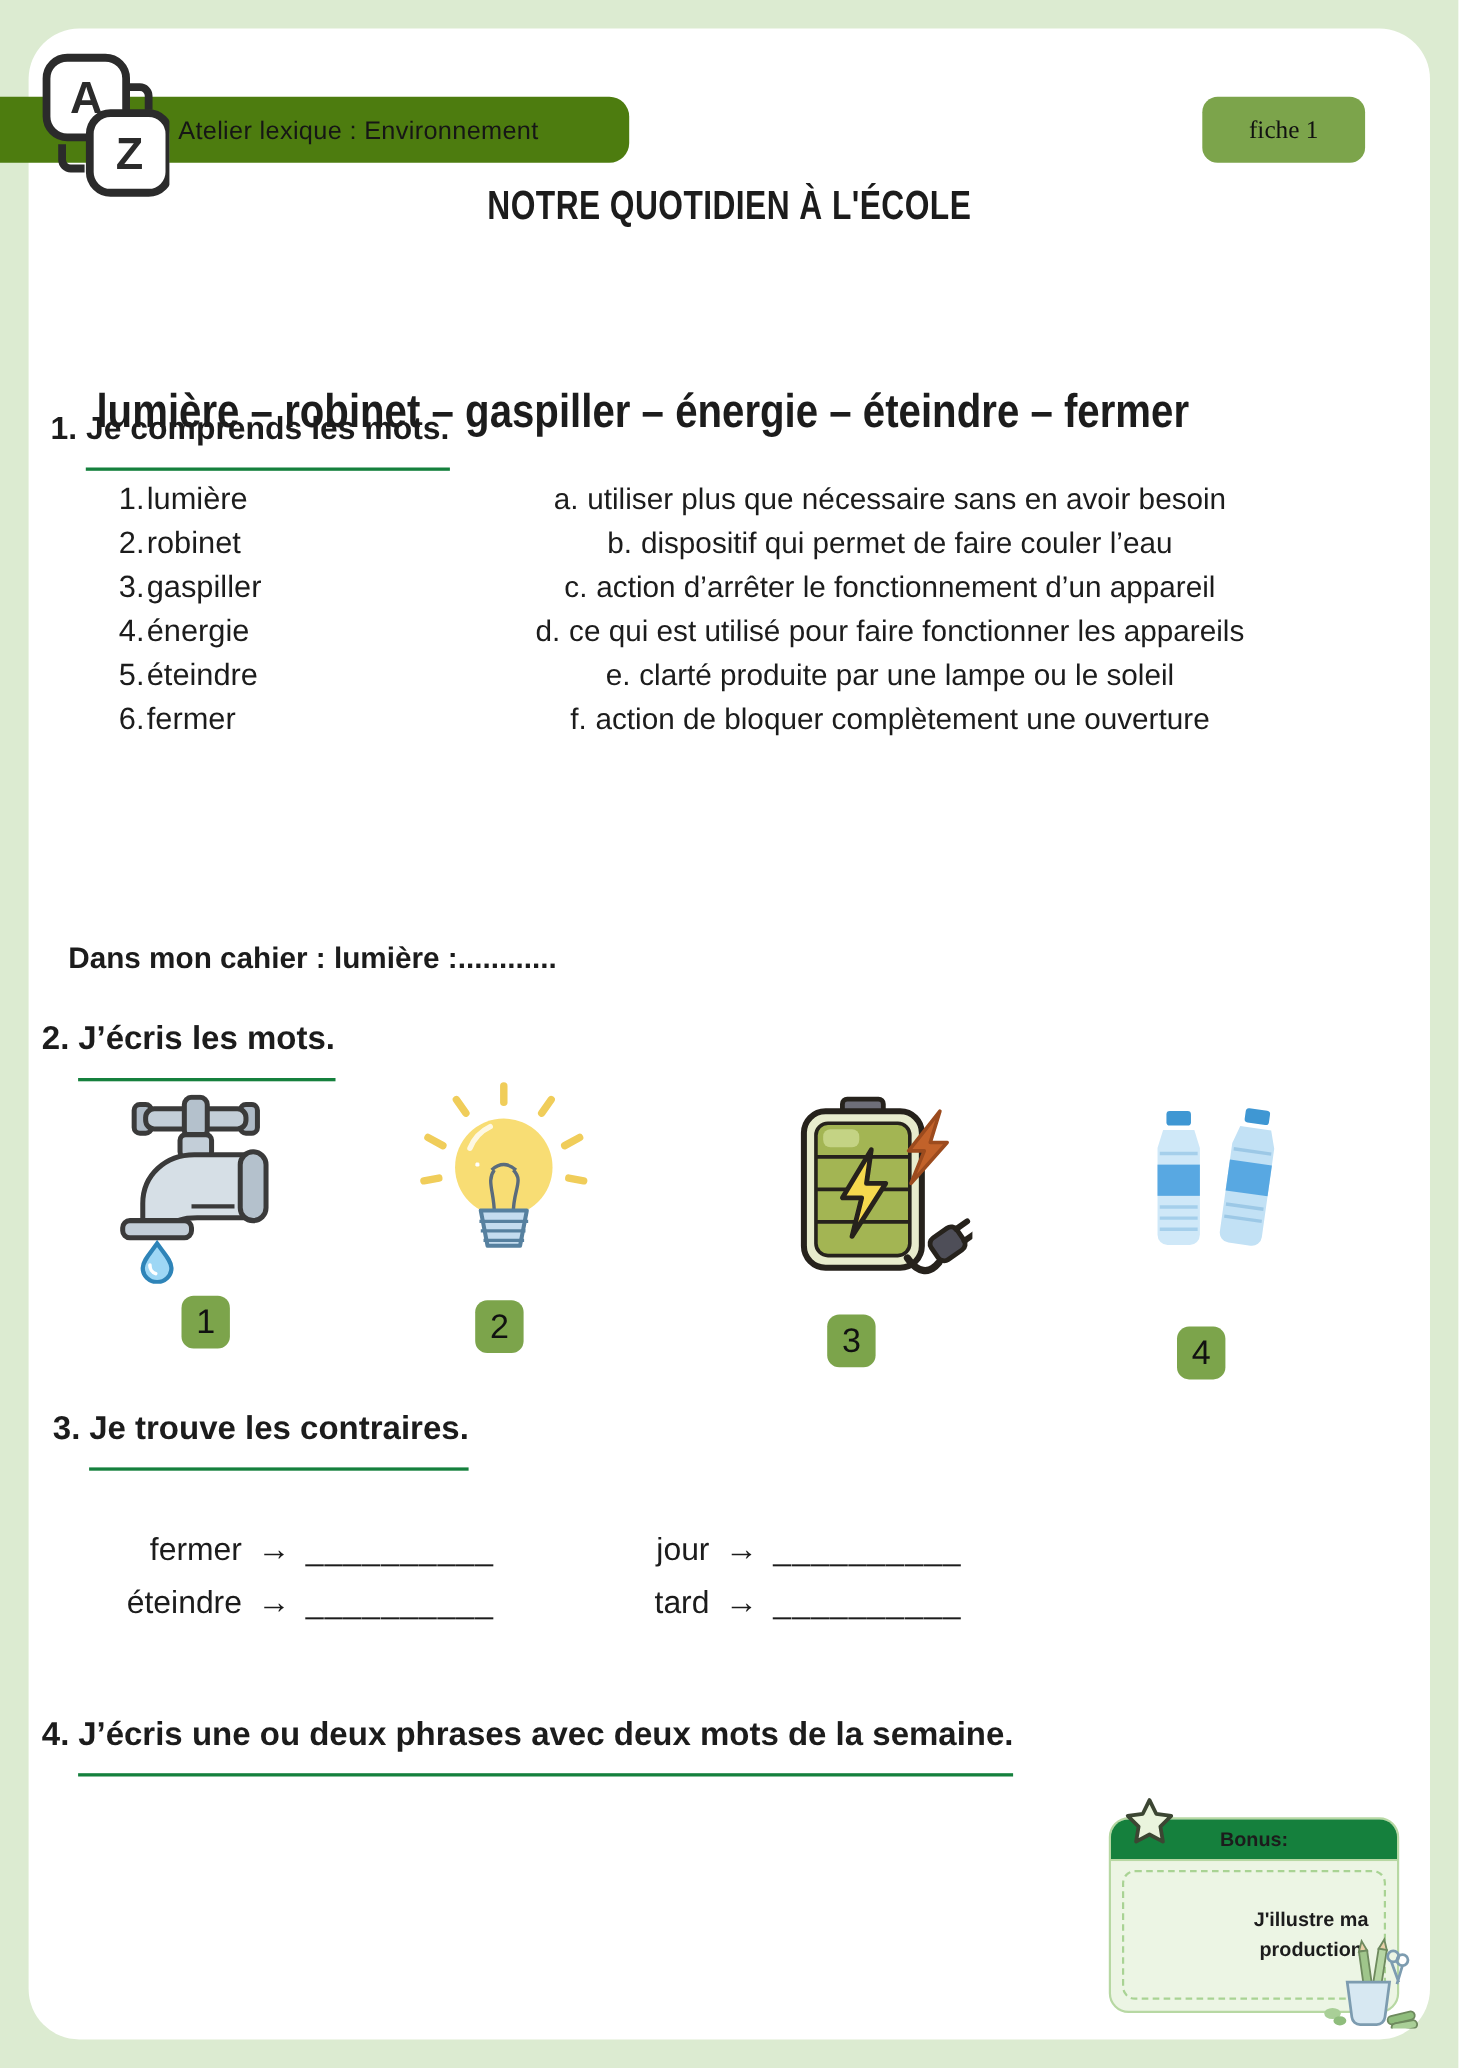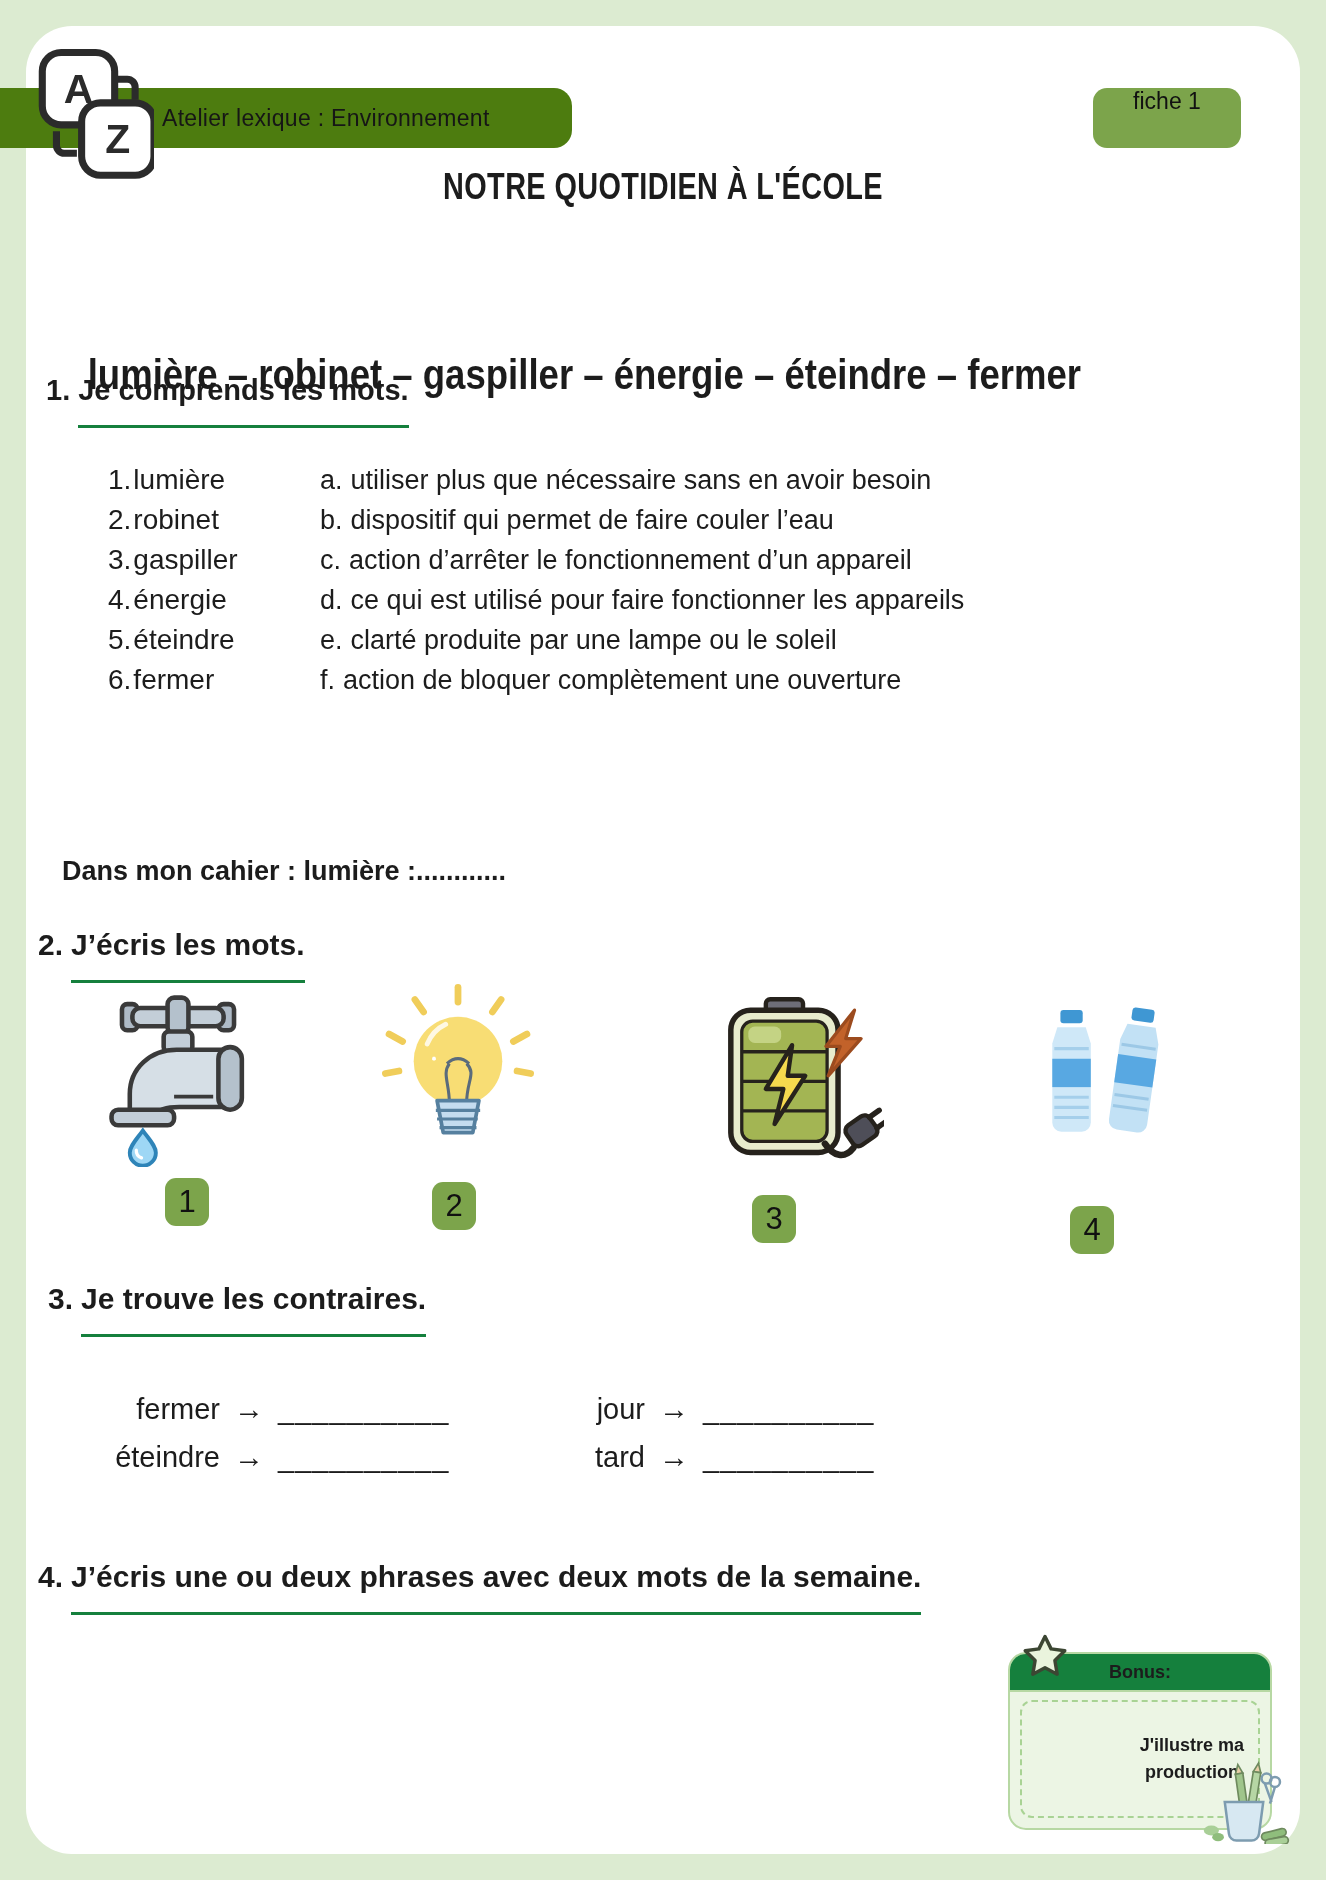--- a/index.html
+++ b/index.html
@@ -21,22 +21,22 @@
   
   .banner{
     position:absolute;left:0;top:88px;width:572px;height:60px;
     background:#4d7c0f;border-radius:0 18px 18px 0;
     display:flex;align-items:center;
   }
   .banner-label{margin-left:162px;font-size:23px;letter-spacing:.3px;color:#161616;}
   .fiche-badge{
     position:absolute;left:1093px;top:88px;width:148px;height:60px;
     background:#7ca44b;border-radius:14px;
-    display:flex;justify-content:center;
-    font-size:23px;color:#111;
+    display:flex;align-items:center;justify-content:center;
+    font-size:23px;color:#111;font-family:Liberation Serif, serif;
   }
   .logo{position:absolute;left:36px;top:46px;width:118px;height:142px;}
   
   .doc-title{
     position:absolute;left:0;top:166px;width:100%;
     text-align:center;font-size:37px;font-weight:800;
     letter-spacing:.5px;white-space:nowrap;
   }
   .doc-title>span{display:inline-block;transform:scaleX(.78);transform-origin:center;}
   .doc-subtitle{
@@ -52,26 +52,26 @@
   
   .sec-heading{position:absolute;font-size:30px;font-weight:700;white-space:nowrap;}
   .sec-heading .sec-text{border-bottom:3px solid #15803d;padding-bottom:19px;margin-left:8px;}
   #sec1-heading{left:46px;top:374px;font-size:29px;}
   #sec2-heading{left:38px;top:928px;}
   #sec3-heading{left:48px;top:1282px;}
   #sec4-heading{left:38px;top:1560px;}
   
   .match{
     position:absolute;left:108px;top:434px;width:1190px;
-    display:grid;grid-template-columns:212px 1fr;row-gap:0;margin-top:26px;
+    display:grid;grid-template-columns:212px 1fr;row-gap:0;
   }
   .match-row{display:contents;}
   .m-word{font-size:28px;line-height:40px;white-space:nowrap;}
   .m-word .w-num{margin-right:2px;}
-  .m-def{font-size:27px;line-height:40px;white-space:nowrap;font-stretch:condensed;}
+  .m-def{font-size:27px;line-height:40px;white-space:nowrap;font-stretch:condensed;text-align:center;}
   .m-def .d-letter{margin-right:8px;}
   .cahier-note{position:absolute;left:62px;top:856px;font-size:27px;font-weight:700;}
   
   .pic{position:absolute;}
   #pic-faucet{left:92px;top:995px;width:172px;height:172px;}
   #pic-bulb{left:378px;top:982px;width:160px;height:178px;}
   #pic-battery{left:698px;top:992px;width:186px;height:172px;}
   #pic-bottles{left:1030px;top:998px;width:152px;height:160px;}
   .num-badge{
     position:absolute;width:44px;height:48px;background:#7ca44b;border-radius:11px;

